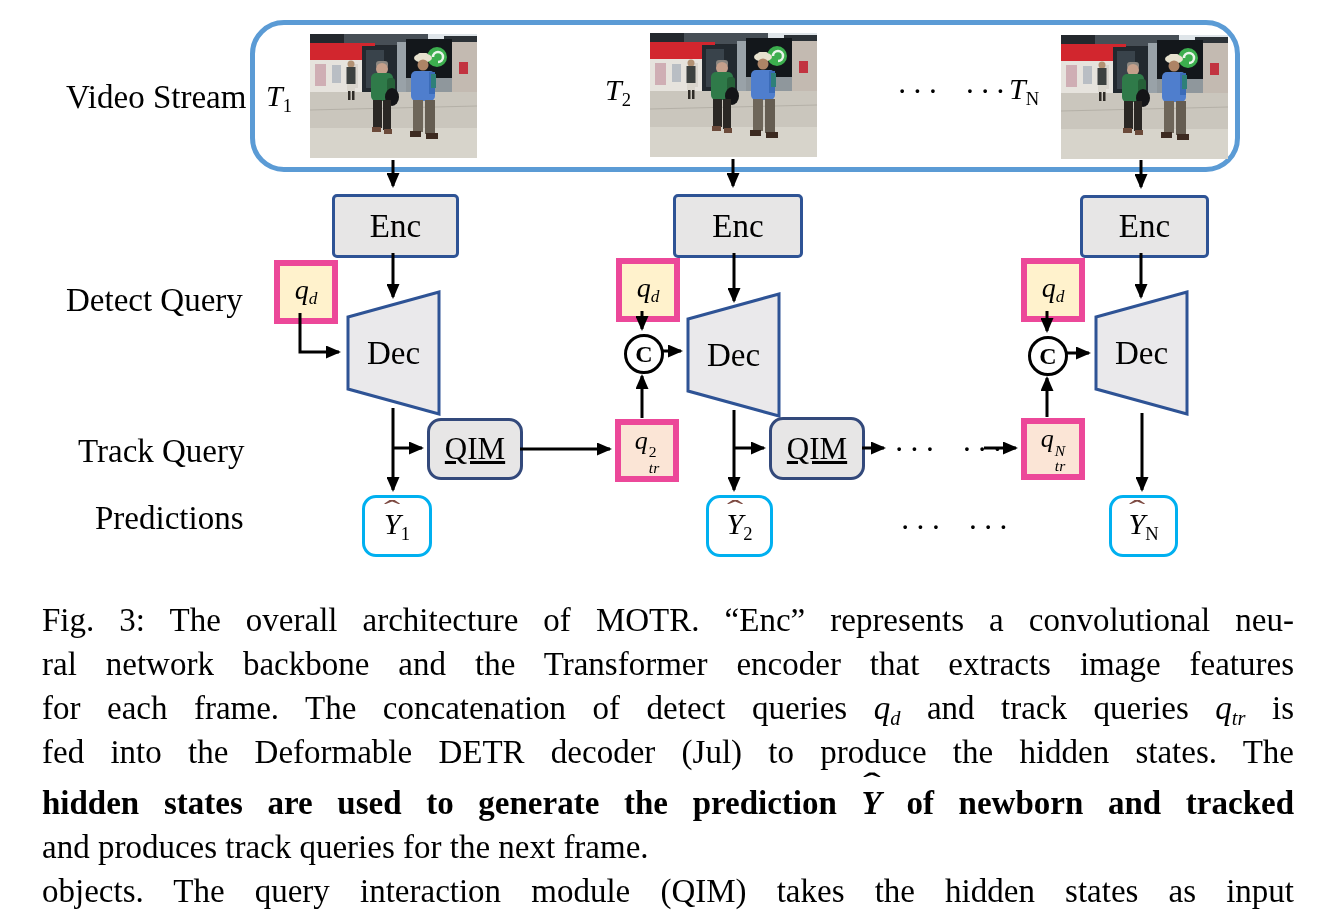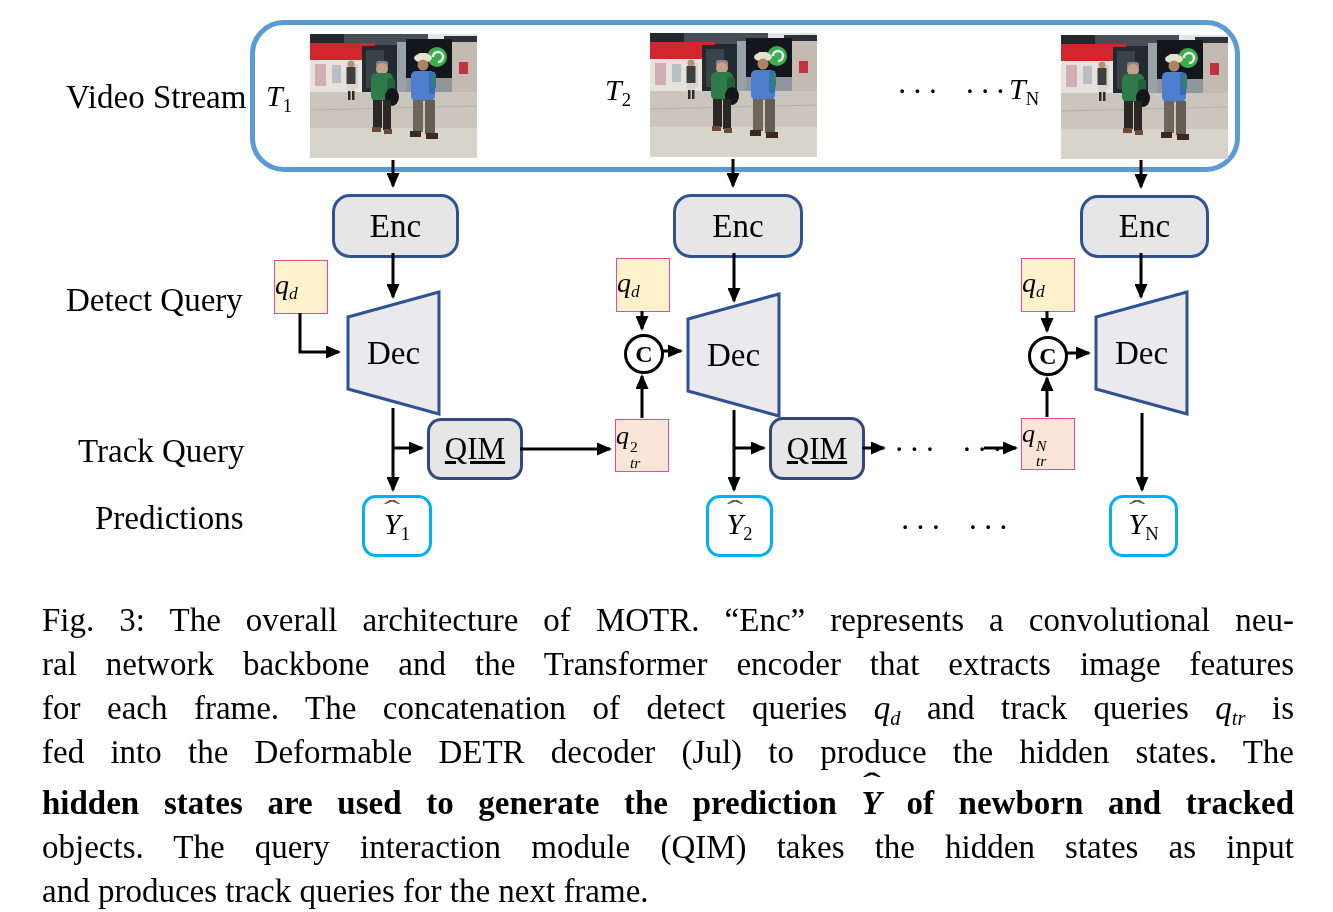--- a/index.html
+++ b/index.html
@@ -15,30 +15,30 @@
         border:5px solid #5B9BD5;border-radius:34px;background:#fff;}
 
   
   .thumb{position:absolute;width:167px;height:124px;display:block;}
 
   
   .tlabel{position:absolute;font-size:30px;line-height:1;}
 
   
   .enc,.qim{position:absolute;background:#E7E6E6;border:3px solid #2E5395;
-        border-radius:18px;display:flex;align-items:center;justify-content:center;
+        border-radius:5px;display:flex;align-items:center;justify-content:center;
         font-size:33px;}
   .qim{border-color:#33497B;border-radius:14px;font-size:31px;text-decoration:underline;}
 
   .dec-svg{position:absolute;overflow:visible;}
   .dec-label{position:absolute;width:95px;height:40px;line-height:40px;
         text-align:center;font-size:33px;}
 
-  .qd,.qtr{position:absolute;width:52px;height:52px;border:1px solid #ec4899;
-        display:flex;align-items:center;justify-content:flex-start;font-size:28px;text-decoration:underline;}
+  .qd,.qtr{position:absolute;width:52px;height:52px;border:6px solid #ec4899;
+        display:flex;align-items:center;justify-content:center;font-size:28px;text-decoration:underline;}
   .qd{background:#FFF2CC;}
   .qtr{background:#FBE5D6;font-size:26px;}
 
   .concat{position:absolute;width:34px;height:34px;border:3px solid #000;
         border-radius:50%;background:#fff;display:flex;align-items:center;
         justify-content:center;font-size:24px;font-weight:bold;}
 
   .pred{position:absolute;height:56px;border:3px solid #00B0F0;border-radius:14px;
         background:#fff;display:flex;align-items:center;justify-content:center;
         font-size:30px;}
@@ -255,15 +255,15 @@
     </g>
   </svg>
 </div>
 
 <div class="caption">
     <div class="cap-line">Fig. 3: The overall architecture of MOTR. “Enc” represents a convolutional neu-</div>
     <div class="cap-line">ral network backbone and the Transformer encoder that extracts image features</div>
     <div class="cap-line">for each frame. The concatenation of detect queries <span class="math"><span class="mb it">q</span><span class="msub it">d</span></span> and track queries <span class="math"><span class="mb it">q</span><span class="msub it">tr</span></span> is</div>
     <div class="cap-line">fed into the Deformable DETR decoder (Jul) to produce the hidden states. The</div>
     <div class="cap-line sp">hidden states are used to generate the prediction <span class="math"><span class="mb it">Y<span class="hat">ˆ</span></span></span> of newborn and tracked</div>
+    <div class="cap-line cap-last">and produces track queries for the next frame.</div>
     <div class="cap-line">objects. The query interaction module (QIM) takes the hidden states as input</div>
-    <div class="cap-line cap-last">and produces track queries for the next frame.</div>
   </div>
 
 </body></html>

